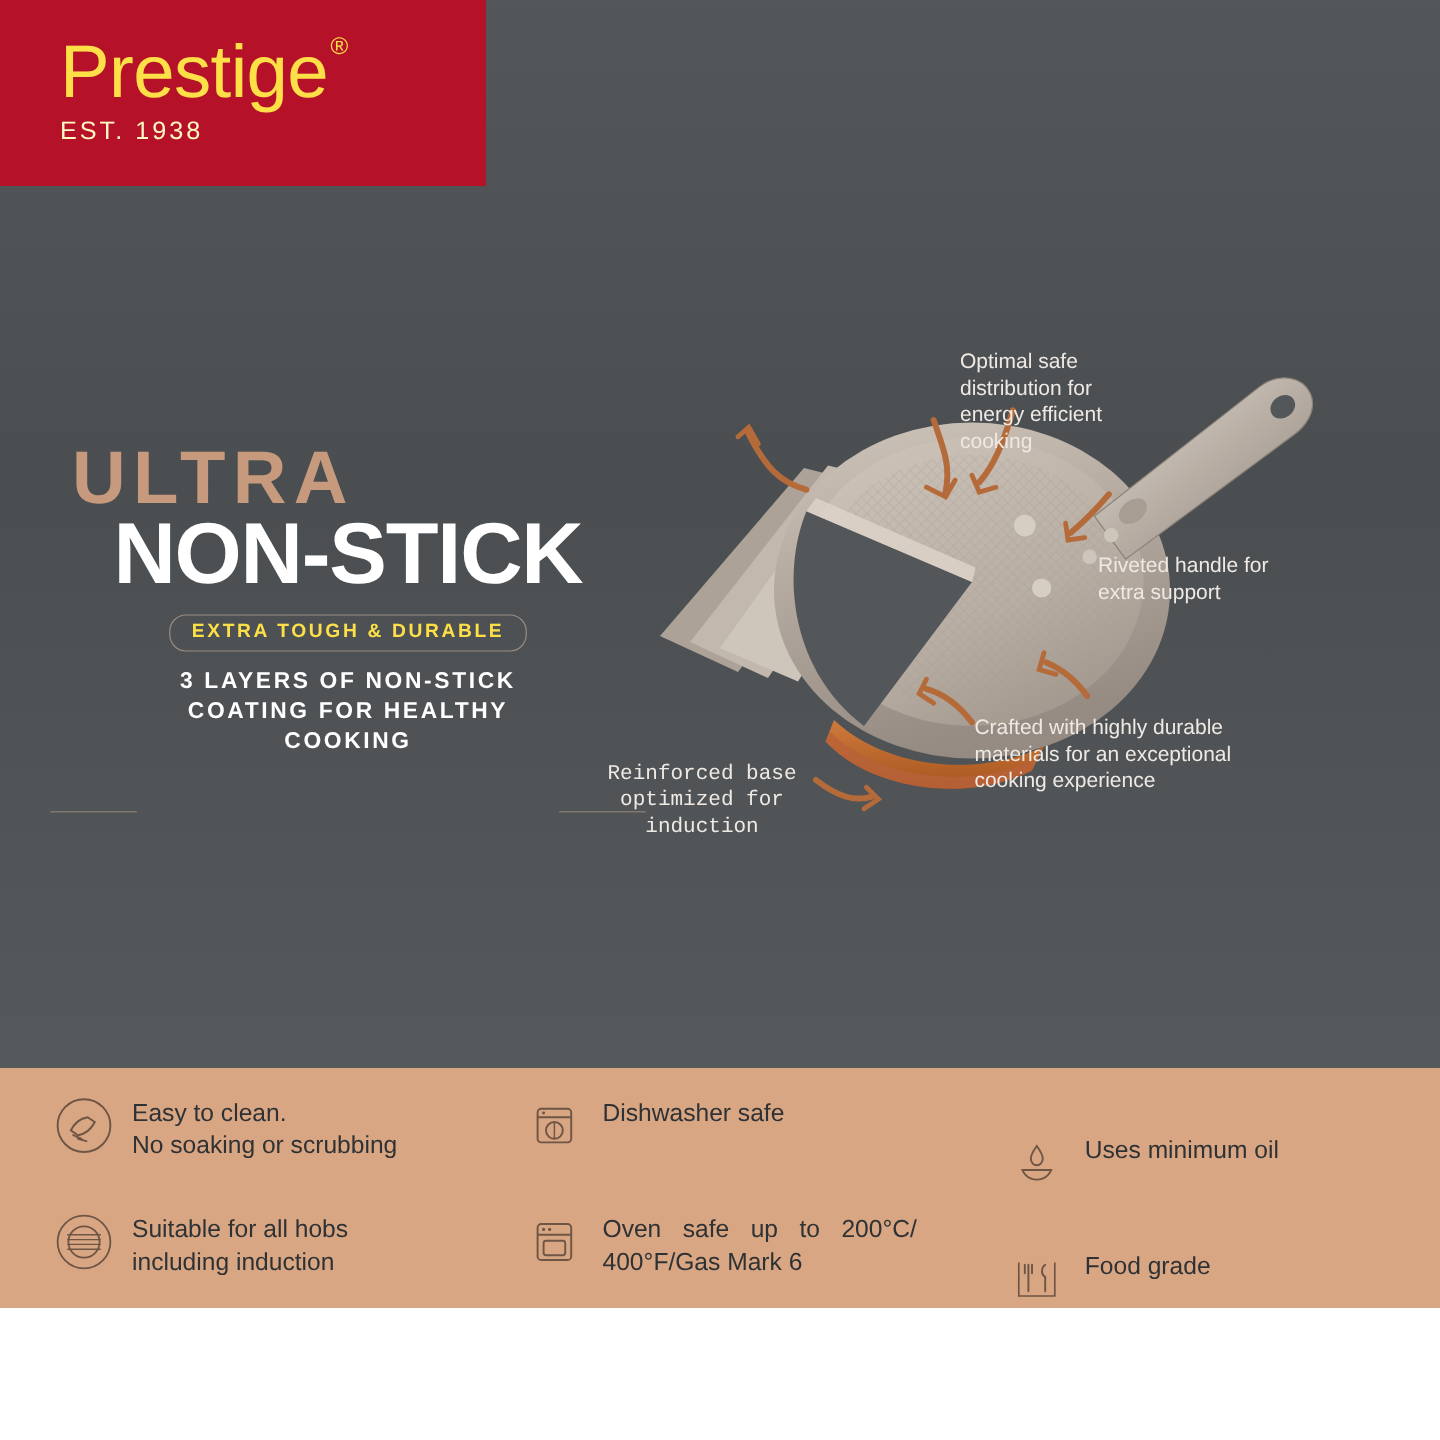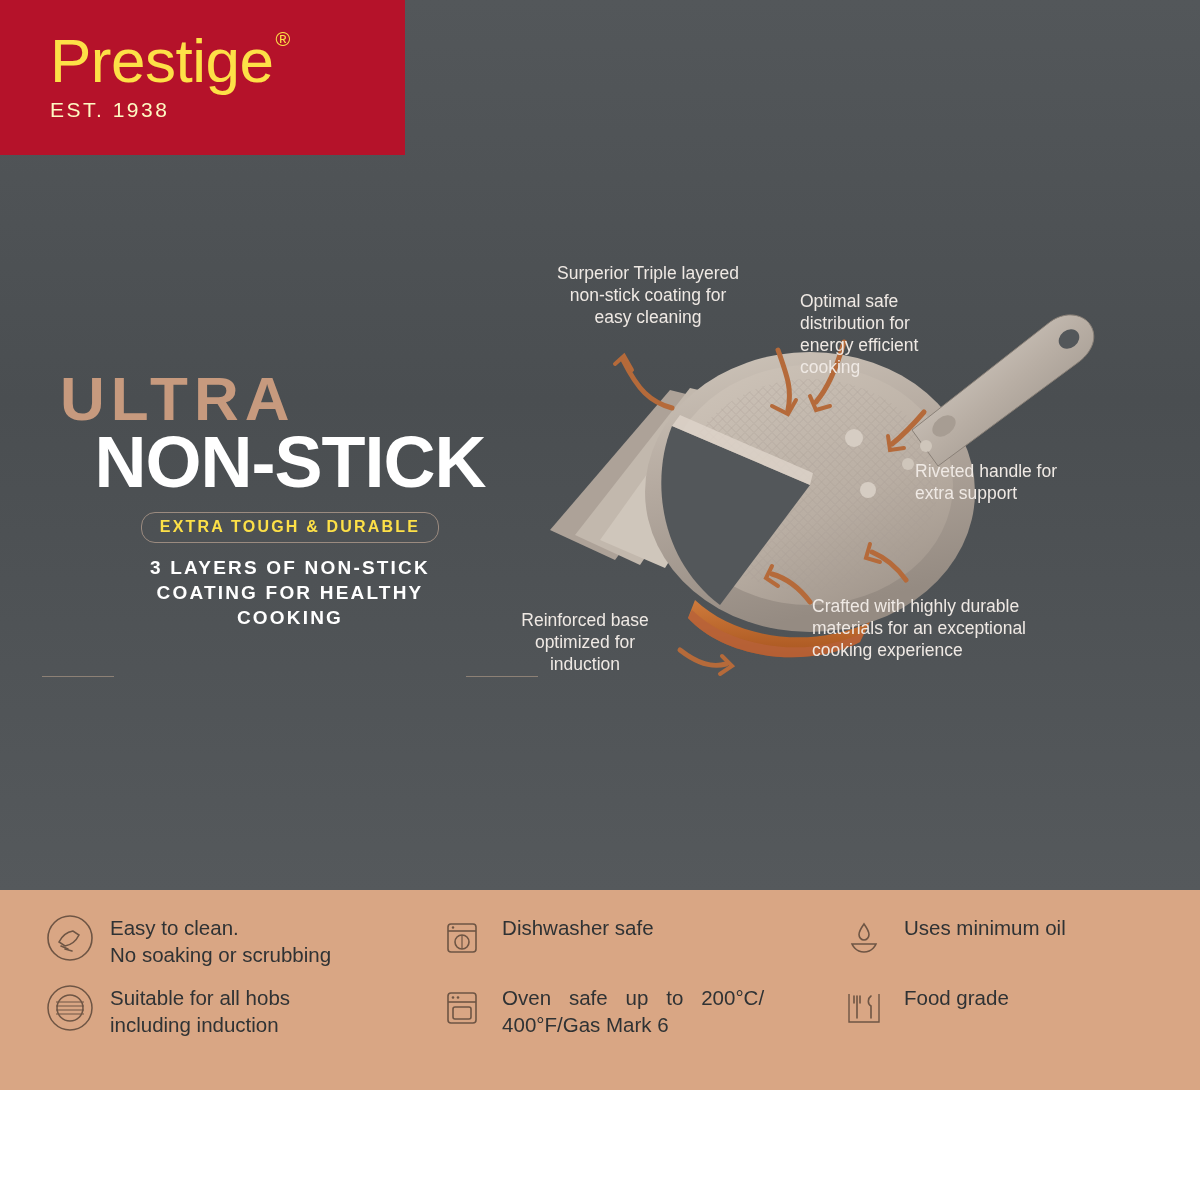--- a/index.html
+++ b/index.html
@@ -120,21 +120,21 @@
   .callout {
     position: absolute;
     color: #efe9e4;
     font-size: 17.5px;
     line-height: 22px;
   }
   .c1 { left: 553px; top: 262px; width: 190px; text-align: center; }
   .c2 { left: 800px; top: 290px; width: 150px; }
   .c3 { left: 915px; top: 460px; width: 170px; }
   .c4 { left: 812px; top: 595px; width: 220px; }
-  .c5 { left: 500px; top: 609px; width: 170px; text-align: center; }
+  .c5 { left: 500px; top: 634px; width: 170px; text-align: center; font-family: Liberation Mono, monospace; }
 
   
   .pan-wrap {
     position: absolute;
     left: 520px;
     top: 230px;
     width: 620px;
     height: 500px;
   }
   .pan-wrap svg { display: block; }
@@ -154,21 +154,21 @@
     display: flex;
     width: 100%;
     margin-bottom: 14px;
   }
   .feat-col {
     display: flex;
     align-items: flex-start;
   }
   .feat-col.col1 { width: 400px; }
   .feat-col.col2 { width: 410px; }
-  .feat-col.col3 { width: 300px; }
+  .feat-col.col3 { width: 300px; margin-top: 31px; }
   .feat-icon {
     width: 52px;
     height: 52px;
     flex: 0 0 52px;
     margin-right: 14px;
     display: flex;
     align-items: center;
     justify-content: center;
   }
   .feat-icon svg { display: block; }
@@ -292,21 +292,20 @@
         <path d="M386 350 C376 336 366 328 352 322"></path>
         <path d="M350 314 L346 328 L360 332" stroke-width="4"></path>
         <path d="M290 372 C278 356 266 348 252 344"></path>
         <path d="M252 336 L246 348 L258 356" stroke-width="4"></path>
         <path d="M160 420 C178 434 192 438 206 434"></path>
         <path d="M202 426 L212 436 L200 444" stroke-width="4"></path>
       </g>
     </svg>
   </div>
 
-  <div class="callout c1">Surperior Triple layered non-stick coating for easy cleaning</div>
   <div class="callout c2">Optimal safe distribution for energy efficient cooking</div>
   <div class="callout c3">Riveted handle for extra support</div>
   <div class="callout c4">Crafted with highly durable materials for an exceptional cooking experience</div>
   <div class="callout c5">Reinforced base optimized for induction</div>
 
   <div class="features">
 
     <div class="feat-row">
 
       <div class="feat-col col1">

